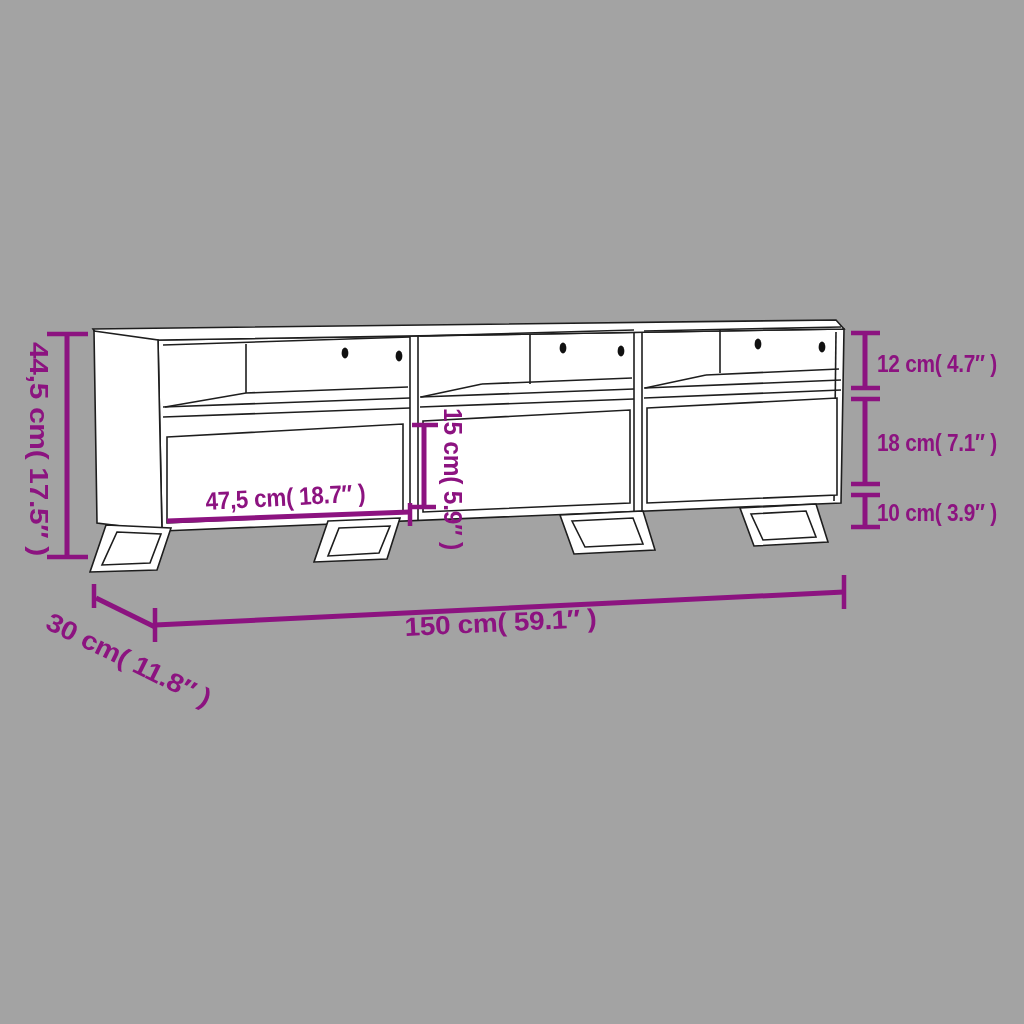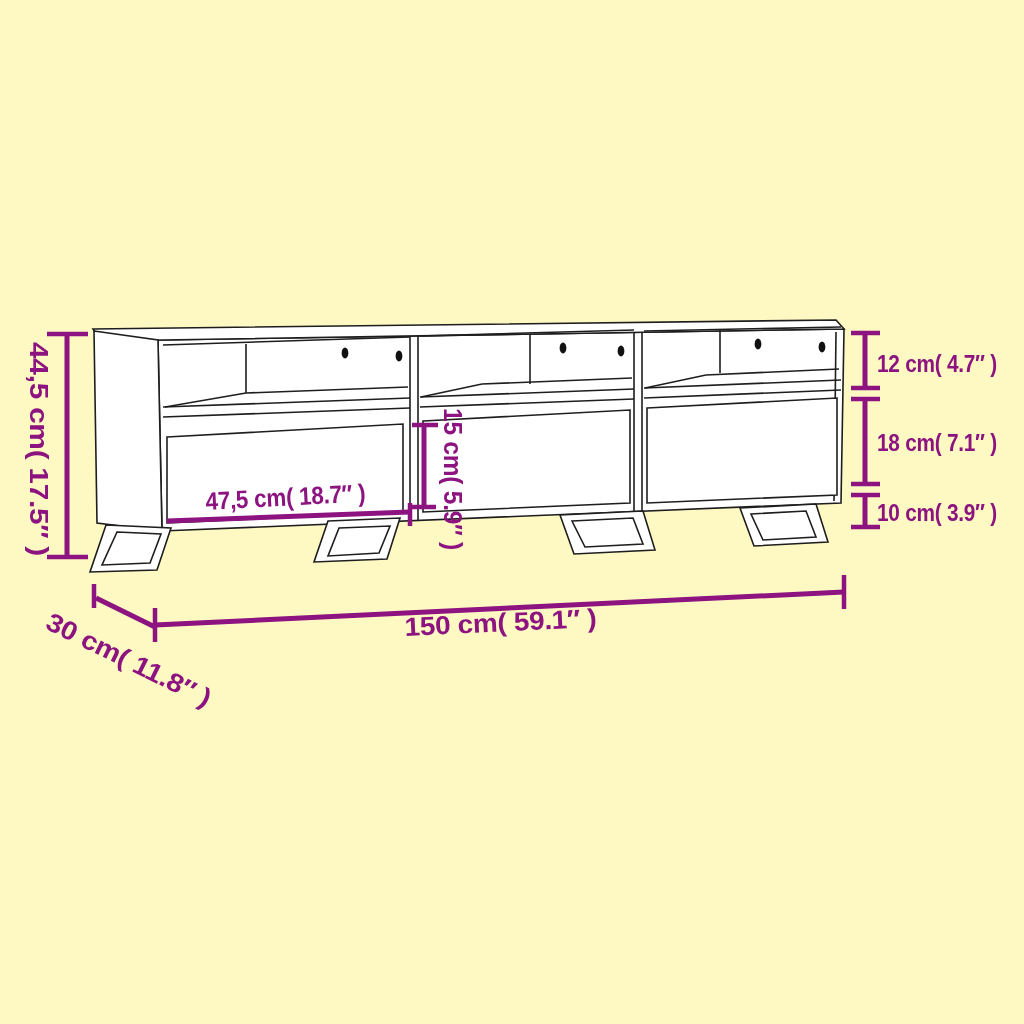--- a/index.html
+++ b/index.html
@@ -1,16 +1,16 @@
 <!DOCTYPE html>
 <html><head>
 <meta charset="utf-8">
 <style>
   html,body{margin:0;padding:0;background:#ffffff;}
-  .stage{width:1024px;height:1024px;background:#fef9c3;position:relative;overflow:hidden;}
+  .stage{width:1024px;height:1024px;background:#a3a3a3;position:relative;overflow:hidden;}
   svg{display:block;}
   .dim-text{
     font-family:"Liberation Sans","DejaVu Sans",sans-serif;
     font-weight:bold;
     letter-spacing:-0.3px;
   }
 </style>
 </head>
 <body>
 

